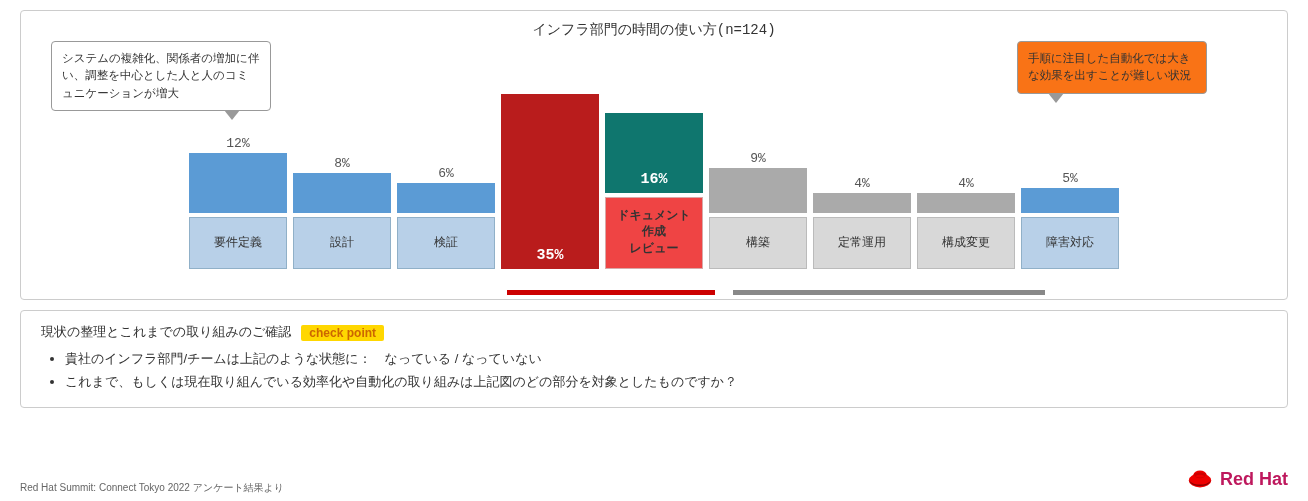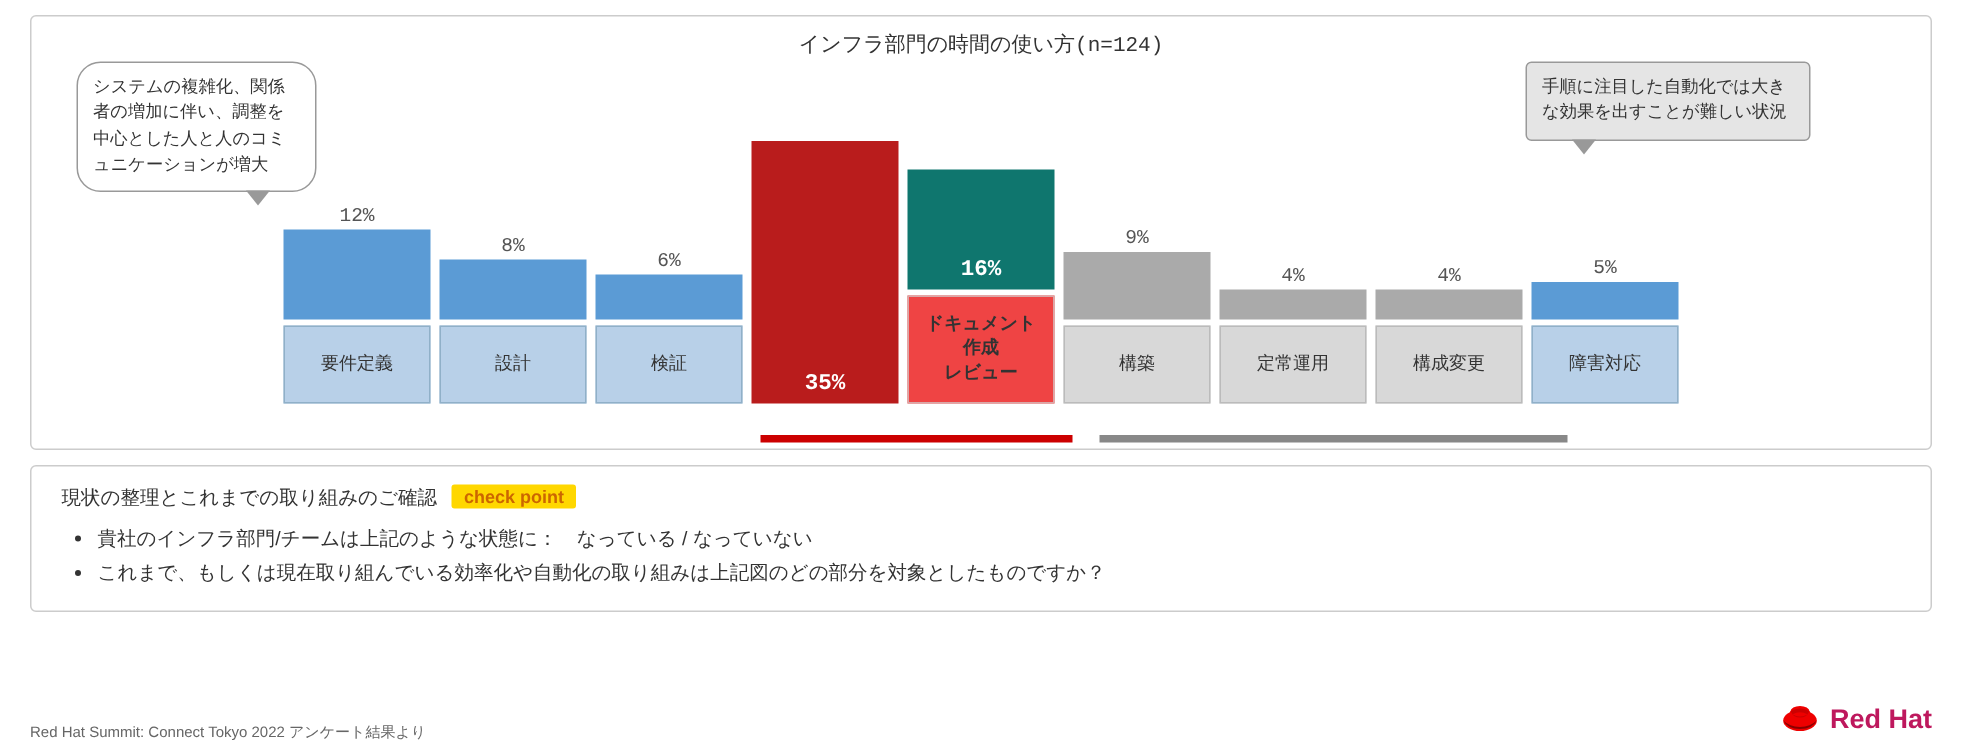--- a/index.html
+++ b/index.html
@@ -35,37 +35,37 @@
       font-size: 14px;
       color: #333;
       margin-bottom: 8px;
     }
 
     
     .callout-left {
       position: absolute;
       left: 30px;
       top: 30px;
-      width: 160px;
+      width: 220px;
       background: #fff;
       border: 1px solid #999;
-      border-radius: 16px;
+      border-radius: 4px;
       padding: 8px 10px;
       font-size: 11.5px;
       color: #333;
       line-height: 1.5;
       z-index: 10;
     }
 
     .callout-right {
       position: absolute;
       right: 80px;
       top: 30px;
       width: 190px;
-      background: #e5e5e5;
+      background: #f97316;
       border: 1px solid #999;
       border-radius: 4px;
       padding: 8px 10px;
       font-size: 11.5px;
       color: #333;
       line-height: 1.5;
       z-index: 10;
     }
 
     
@@ -96,21 +96,21 @@
     
     .bottom-section {
       border: 1px solid #ccc;
       border-radius: 4px;
       padding: 12px 20px;
       margin: 0 0 6px 0;
     }
 
     .bottom-title-row {
       display: flex;
-      align-items: flex-start;
+      align-items: flex-end;
       gap: 10px;
       margin-bottom: 8px;
       font-size: 13px;
       color: #333;
     }
 
     .checkpoint-badge {
       background: #ffd700;
       color: #cc6600;
       padding: 1px 8px;

